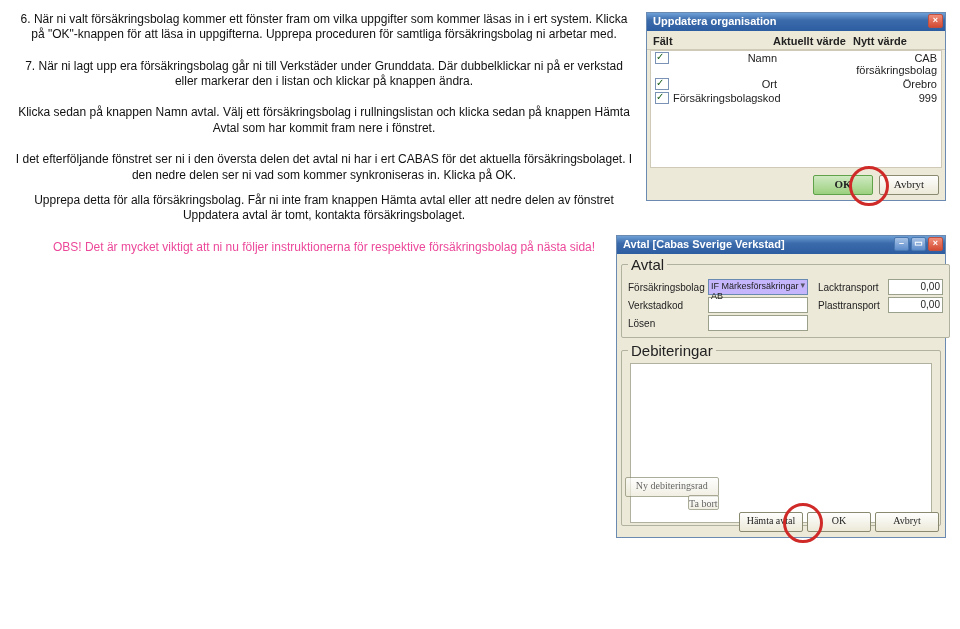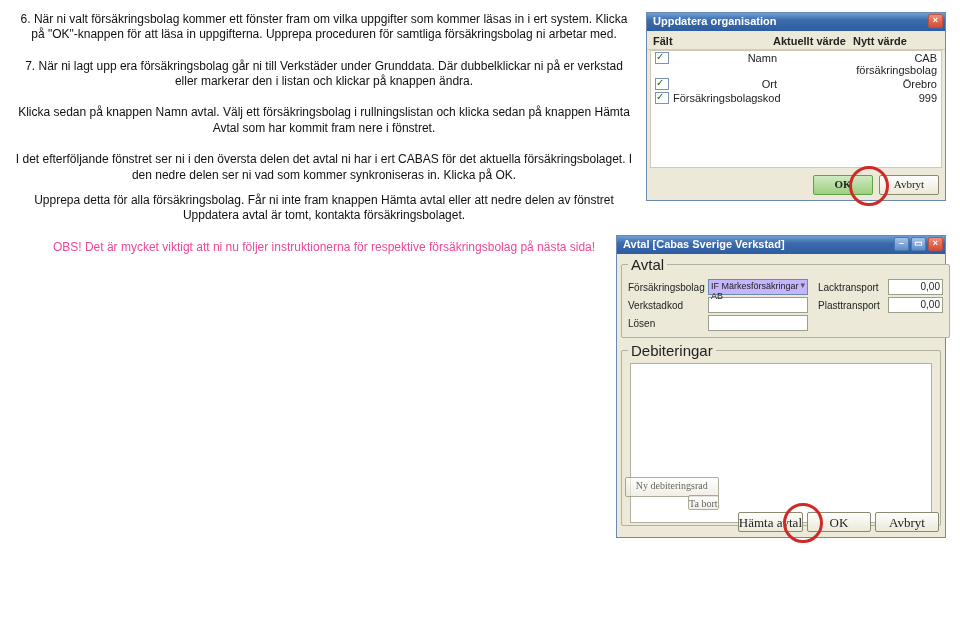--- a/index.html
+++ b/index.html
@@ -87,21 +87,21 @@
   #dlg2 legend { font-size:15px; padding:0 3px; }
   #dlg2 .frow { display:flex; align-items:center; margin:2px 0; gap:10px; }
   #dlg2 .lbl { width:70px; font-size:10px; }
   #dlg2 .lbl2 { width:60px; font-size:10px; }
   #dlg2 .fld { height:16px; border:1px solid #9aa08a; background:#fff; flex:0 0 95px; }
   #dlg2 .fld.sm { flex:0 0 55px; }
   #dlg2 .fld.sel { background:#c4b5fd; border-color:#6b8ab2; flex:0 0 100px; position:relative; }
   #dlg2 .fld.sel::after { content:"▾"; position:absolute; right:2px; top:0; font-size:9px; color:#556; }
   #dlg2 .debitbox { background:#fff; border:1px solid #b1b1a0; height:160px; margin:0 2px; }
   #dlg2 .btnbar2 { position:absolute; bottom:5px; right:6px; display:flex; gap:4px; }
-  #dlg2 .btnbar2 .wbtn { min-width:64px; font-size:13px; }
+  #dlg2 .btnbar2 .wbtn { min-width:64px; font-size:10px; }
   #dlg2 .newline { position:absolute; bottom:28px; left:8px; }
   #dlg2 .newline .wbtn { font-size:10px; min-width:80px; opacity:0.7; }
 
 </style>
 </head>
 <body>
 
 <div class="left-col instr">
   <p>6. När ni valt försäkringsbolag kommer ett fönster fram om vilka uppgifter som kommer läsas in i ert system. Klicka på "OK"-knappen för att läsa in uppgifterna. Upprepa proceduren för samtliga försäkringsbolag ni arbetar med.</p>
   <p>7. När ni lagt upp era försäkringsbolag går ni till Verkstäder under Grunddata. Där dubbelklickar ni på er verkstad eller markerar den i listan och klickar på knappen ändra.</p>

